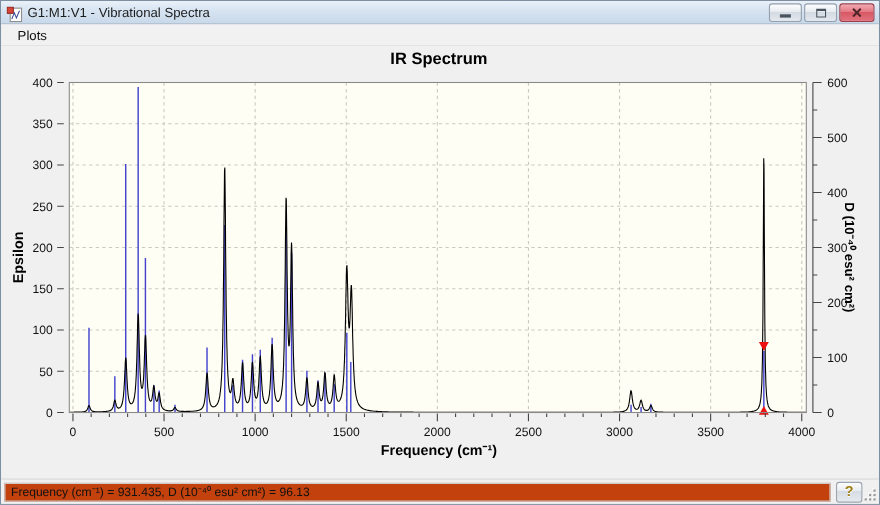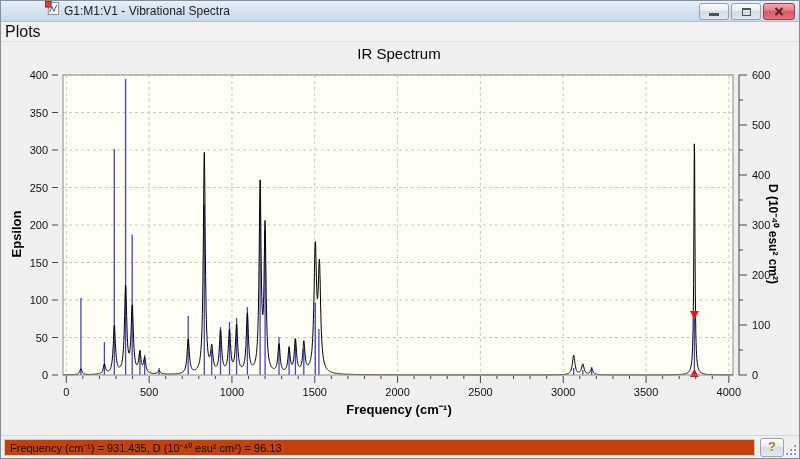--- a/index.html
+++ b/index.html
@@ -1,37 +1,37 @@
 <!DOCTYPE html>
 <html><head>
 <meta charset="utf-8">
 <style>
   * { margin:0; padding:0; box-sizing:border-box; }
   html,body { width:800px; height:459px; font-family:"Liberation Sans", sans-serif; }
   .window { width:800px; height:459px; border:1px solid #7e8fa1; background:#f0f0f0; position:relative; overflow:hidden; }
 
   
   .titlebar { height:21px; background:linear-gradient(#eaf1f9, #d6e3f1 45%, #c9d9ea); border-bottom:1px solid #aebfd0;
-              display:flex; align-items:flex-start; position:relative;padding-left:39px; }
+              display:flex; align-items:flex-end; position:relative; }
   .win-icon { width:15px; height:15px; margin:0 4px 0 5px; display:inline-block; }
   .win-title { font-size:12px; color:#1c1c1c; line-height:20px; }
   .win-controls { position:absolute; top:2px; right:4px; display:flex; gap:2px; }
   .wbtn { width:30px; height:17px; border:1px solid #94a0ae; border-radius:3px;
           background:linear-gradient(#fdfdfe, #e7ebf0 45%, #d3d9e1 46%, #e3e8ee); display:flex; align-items:center; justify-content:center; cursor:default; }
   .wbtn.close { width:32px; border-color:#9c3f48; background:linear-gradient(#f4aab1, #e37883 45%, #d75763 46%, #e2727e); }
   .glyph-min { width:10px; height:3px; background:#4a5460; margin-top:6px; }
   .glyph-max { width:9px; height:8px; border:1px solid #4a5460; border-top:2px solid #4a5460; background:transparent; }
 
   
   .menubar { height:20px; background:#f1f1f1; border-bottom:1px solid #e2e2e2; display:flex; align-items:center; }
-  .menu-item { font-size:16px; color:#111; padding:2px 4px; }
+  .menu-item { font-size:12px; color:#111; padding:2px 15px; }
 
   
   .chart-panel { height:393px; position:relative; background:#f0f0f0; }
-  .chart-title { position:absolute; top:3px; left:0; width:796px; text-align:center; font-size:15px; font-weight:normal; color:#000; }
+  .chart-title { position:absolute; top:3px; left:0; width:796px; text-align:center; font-size:15px; font-weight:bold; color:#000; }
   .x-axis-title { position:absolute; top:358px; left:0; width:796px; text-align:center; font-size:13px; font-weight:bold; color:#000; }
   .y-left-title { position:absolute; left:15px; top:192px; transform:translate(-50%,-50%) rotate(-90deg); font-size:13px; font-weight:bold; white-space:nowrap; color:#000; }
   .y-right-title { position:absolute; left:772px; top:192px; transform:translate(-50%,-50%) rotate(90deg); font-size:12px; font-weight:bold; white-space:nowrap; color:#000; }
   #spectrum-plot { position:absolute; top:0; left:0; }
   #spectrum-plot text { font-family:"Liberation Sans", sans-serif; font-size:11px; fill:#111; }
 
   
   .statusbar { height:23px; background:#f0f0f0; border-top:1px solid #d8d8d8; display:flex; align-items:center; padding:2px 3px; gap:5px; position:relative; }
   .status-field { flex:1; height:17px; background:#c2410c; border:1px solid #cccccc; font-size:11px; color:#111; padding:1px 5px; line-height:14px; white-space:nowrap; overflow:hidden; }
   .help-btn { width:24px; height:19px; border:1px solid #9aa5b1; border-radius:3px;

